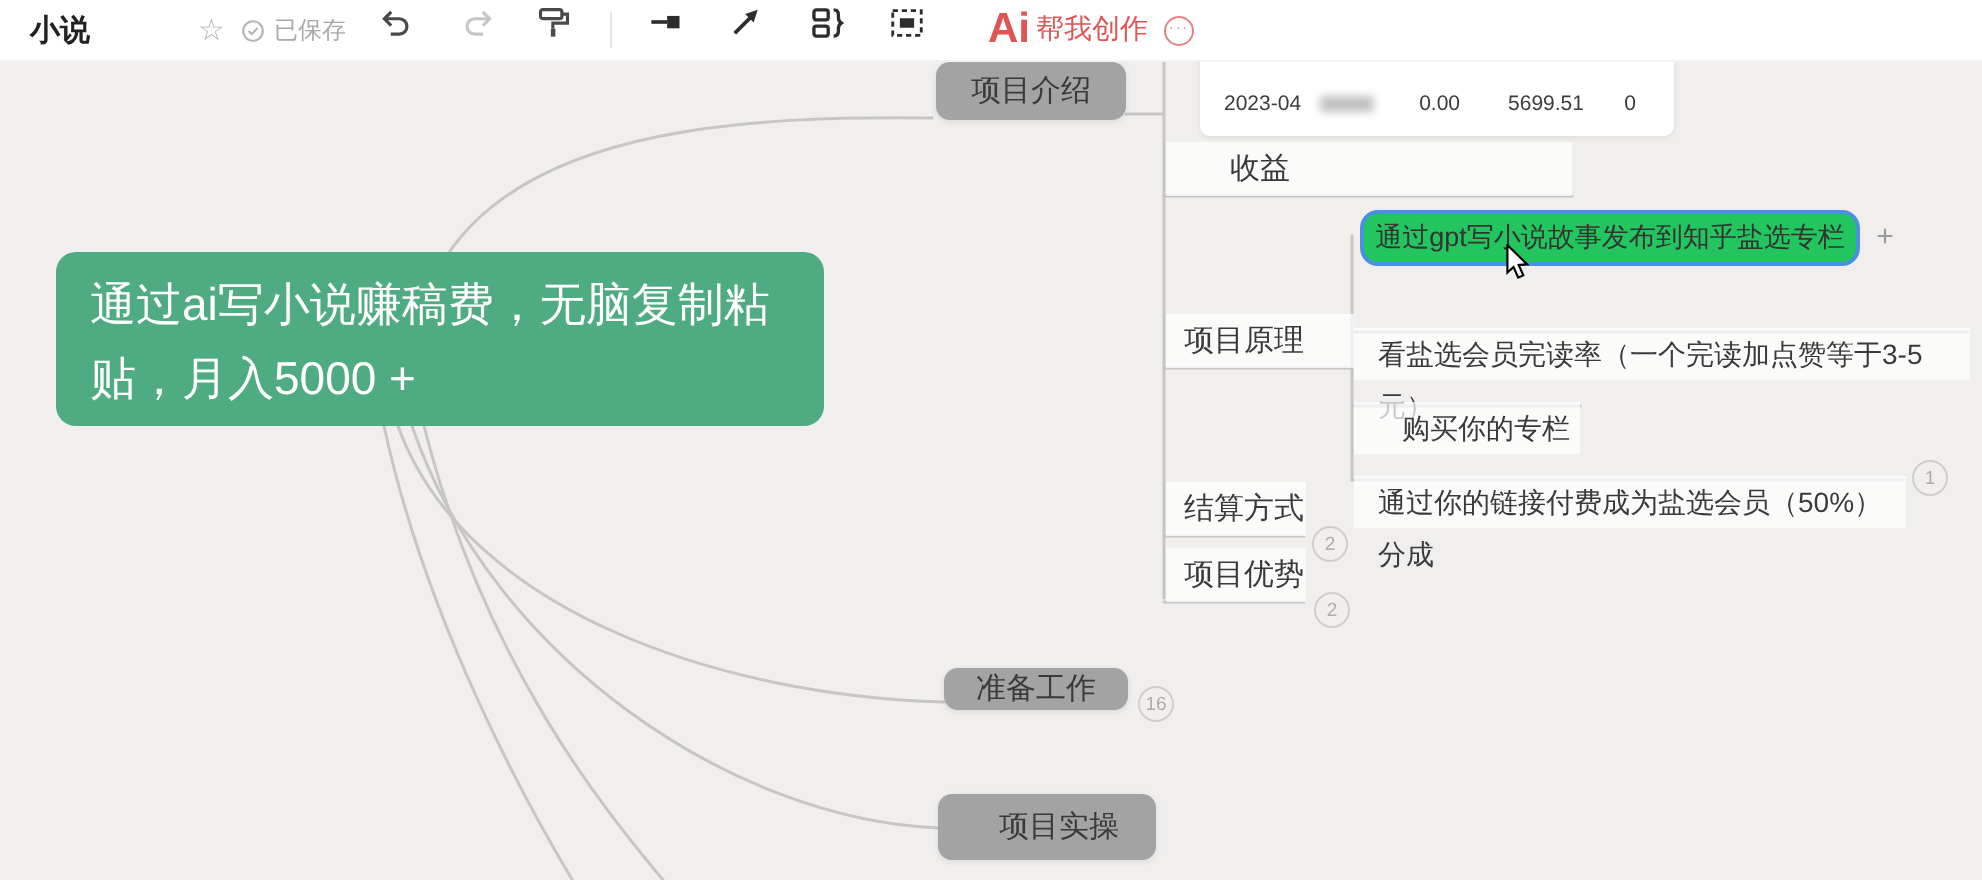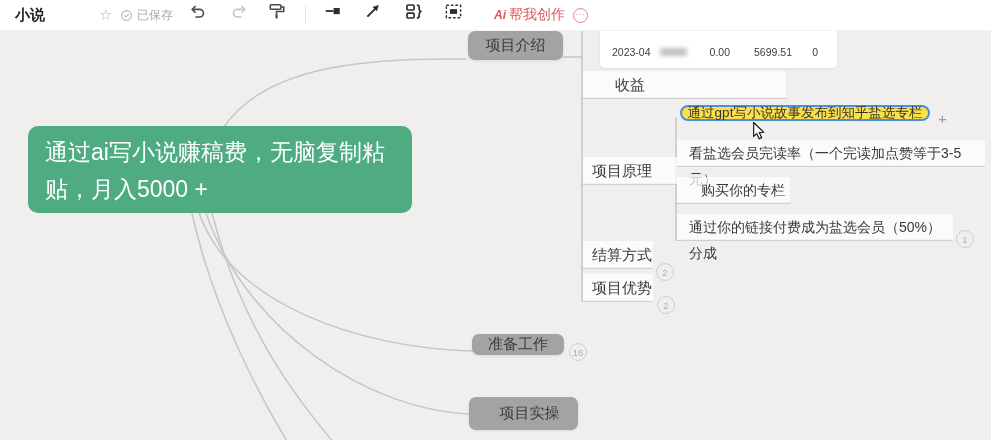--- a/index.html
+++ b/index.html
@@ -11,21 +11,21 @@
            border-bottom:1px solid rgba(0,0,0,.05);z-index:5;}
   .tb{position:absolute;top:0;height:30px;display:flex;align-items:center;}
   .tb-title{left:15px;font-size:15px;font-weight:bold;color:#222;}
   .tb-star{left:99px;font-size:15px;color:#b3b3b3;}
   .tb-saved{left:120px;font-size:12px;color:#a9a9a9;gap:4px;}
   .tb-ico{width:22px;height:22px;display:flex;align-items:center;justify-content:center;cursor:pointer;}
   .i-undo{left:186px;} .i-redo{left:228px;} .i-roller{left:266px;}
   .tb-div{left:305px;top:6px;width:1px;height:18px;background:#e4e4e2;position:absolute;}
   .i-conn{left:322px;} .i-arrow{left:362px;} .i-brace{left:402px;} .i-dash{left:442px;}
   .tb-ai{left:494px;gap:3px;cursor:pointer;}
-  .tb-ai .ai-prefix{font-size:12px;font-weight:bold;font-style:italic;color:#e05454;}
+  .tb-ai .ai-prefix{font-size:21px;font-weight:bold;color:#e05454;}
   .tb-ai .ai-label{font-size:14px;color:#e05454;}
   .ai-emoji{width:13px;height:13px;border:1.3px solid #e08585;border-radius:50%;
             margin-left:5px;display:flex;align-items:center;justify-content:center;
             color:#e08585;font-size:7px;letter-spacing:1px;line-height:0;}
   
   .rev-card{position:absolute;left:600px;top:0;width:237px;height:68px;background:#ffffff;
             border-radius:0 0 5px 5px;box-shadow:0 1px 3px rgba(0,0,0,.07);z-index:4;}
   .rev-header-blur{position:absolute;left:55px;top:0;width:150px;height:6px;opacity:.45;
        background:repeating-linear-gradient(90deg,#8b8b8b 0 14px,transparent 14px 34px);
        filter:blur(2px);}
@@ -49,25 +49,25 @@
   .root-node{position:absolute;left:8px;top:126px;width:384px;height:87px;background:#4fab81;
              border-radius:10px;z-index:2;color:#fff;font-size:23px;line-height:37px;
              padding:8px 17px;box-sizing:border-box;cursor:pointer;margin-left:20px;}
   .topic{position:absolute;z-index:2;font-size:15px;color:#3a3a3a;line-height:27px;
          background:rgba(255,255,255,.72);padding-left:9px;box-sizing:border-box;cursor:pointer;}
   .t-income   {left:583px;top:71px;width:203px;height:27px;padding-left:32px;}
   .t-principle{left:583px;top:157px;width:94px;height:27px;}
   .t-settle   {left:583px;top:241px;width:70px;height:27px;}
   .t-adv      {left:583px;top:274px;width:70px;height:27px;}
   .child{position:absolute;z-index:2;font-size:14px;color:#3a3a3a;line-height:26px;
-         background:rgba(255,255,255,.72);padding-left:12px;box-sizing:border-box;cursor:pointer;}
+         background:rgba(255,255,255,.72);padding-left:12px;box-sizing:border-box;cursor:pointer;margin-top:24px;}
   .c-read {left:677px;top:140px;width:308px;height:26px;}
   .c-buy  {left:677px;top:177px;width:113px;height:26px;padding-left:24px;}
   .c-share{left:677px;top:214px;width:276px;height:26px;}
-  .c-sel{position:absolute;left:680px;top:105px;width:250px;height:16px;background:#fde047;
+  .c-sel{position:absolute;left:680px;top:105px;width:250px;height:28px;background:#22c55e;
          border:2px solid #4a90e2;border-radius:9px;z-index:3;display:flex;align-items:center;
          justify-content:center;font-size:13.5px;color:#333;box-sizing:border-box;cursor:pointer;}
   .add-btn{position:absolute;left:934px;top:110px;width:17px;height:17px;z-index:3;
            color:#9a9a9a;font-size:15px;display:flex;align-items:center;justify-content:center;
            cursor:pointer;}
   .badge{position:absolute;z-index:3;width:16px;height:16px;border:1px solid #cfcecc;
          border-radius:50%;color:#aeadab;font-size:9.5px;display:flex;align-items:center;
          justify-content:center;background:rgba(240,239,237,.6);cursor:pointer;}
   .b-share {left:956px;top:230px;}
   .b-settle{left:656px;top:263px;}

